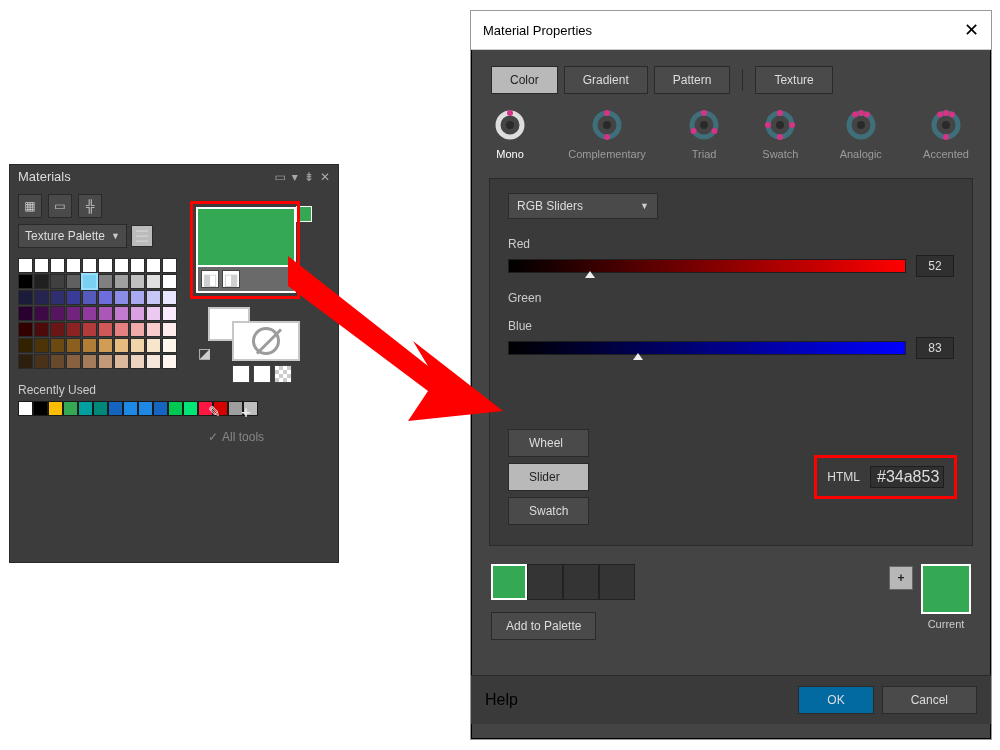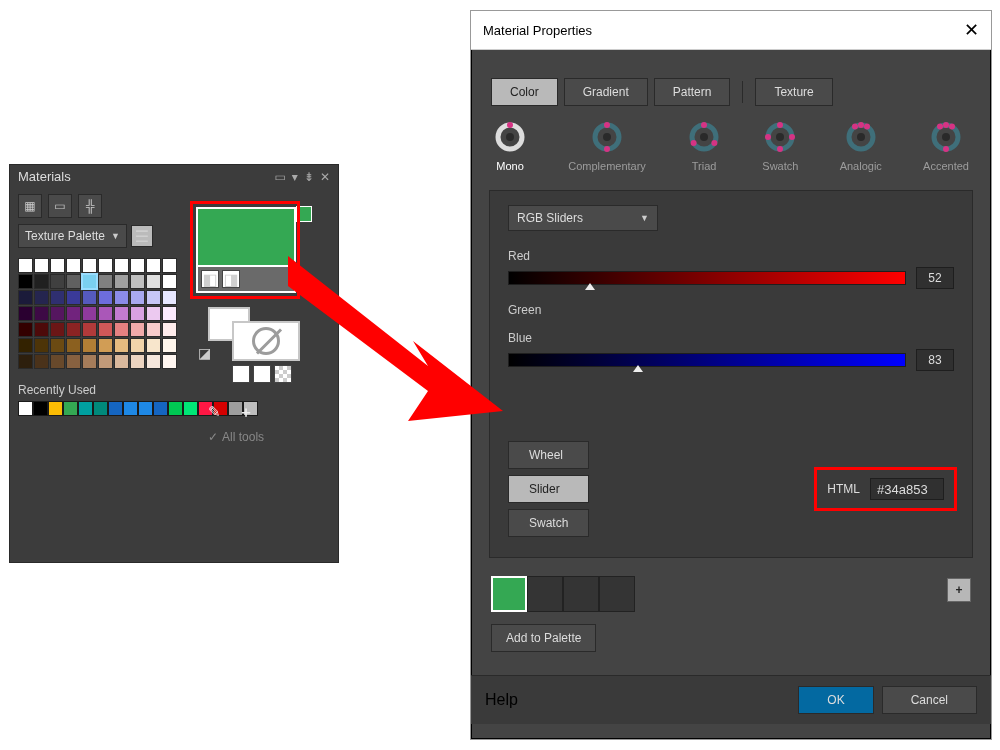--- a/index.html
+++ b/index.html
@@ -75,21 +75,21 @@
     background: #444444; border: 1px solid #999; box-shadow: 0 0 0 1px #000 inset;
   }
   .dlg-title {
     background: #fff; color: #000; display: flex; align-items: center; justify-content: space-between;
     padding: 8px 12px; font-size: 13px; border-bottom: 1px solid #ccc;
   }
   .dlg-close { font-size: 18px; font-family: Arial; cursor: default; }
 
   .dlg-body { padding: 16px 20px; color: #ddd; font-size: 12px; }
 
-  .type-tabs { display: flex; gap: 6px; align-items: center; margin-bottom: 14px; margin-top: 12px; }
+  .type-tabs { display: flex; gap: 6px; align-items: center; margin-bottom: 14px; }
   .type-tabs .tab {
     padding: 6px 18px; background: #4a4a4a; color: #ddd; border: 1px solid #2a2a2a; font-size: 12px;
   }
   .type-tabs .tab.active { background: #b9b9b9; color: #222; }
   .type-tabs .sep { width: 1px; height: 22px; background: #2a2a2a; margin: 0 6px; }
 
   .harmony-row { display: flex; justify-content: space-between; margin: 6px 2px 18px 2px; }
   .harm { display: flex; flex-direction: column; align-items: center; gap: 6px; font-size: 11px; color: #9c9c9c; }
   .harm.active { color: #fff; }
   .harm svg { width: 34px; height: 34px; }
@@ -102,21 +102,21 @@
   .slider-row { display: flex; align-items: center; gap: 10px; }
   .slider-track { flex: 1; height: 14px; position: relative; border: 1px solid #1e1e1e; }
   .slider-thumb { position: absolute; bottom: -6px; transform: translateX(-50%); width:0;height:0;border-left:5px solid transparent;border-right:5px solid transparent;border-bottom:7px solid #eee;}
   .slider-val { width: 38px; height: 22px; background: #303030; color: #ddd; font-size: 12px; display: flex; align-items: center; justify-content: center; border: 1px solid #1e1e1e; }
 
   .view-row { display: flex; justify-content: space-between; align-items: center; margin-top: 70px; }
   .view-tabs { display: flex; gap: 6px; flex-direction: column; }
   .view-tabs .vt { padding: 6px 20px; background: #4a4a4a; color: #ddd; border: 1px solid #2a2a2a; font-size: 12px; }
   .view-tabs .vt.active { background: #b9b9b9; color: #222; }
   .html-box { display: flex; align-items: center; gap: 10px; padding: 8px 10px; outline: 3px solid #FF0000; }
-  .html-input { width: 74px; height: 22px; background: #303030; color: #ddd; font-size: 13px; display:flex; align-items:center; padding: 0 6px; border:1px solid #1e1e1e;}
+  .html-input { width: 74px; height: 22px; background: #303030; color: #ddd; font-size: 16px; display:flex; align-items:center; padding: 0 6px; border:1px solid #1e1e1e;}
 
   .custom-row { display: flex; justify-content: space-between; align-items: flex-start; margin-top: 18px; }
   .custom-slots { display: flex; gap: 0; }
   .custom-slots .slot { width: 36px; height: 36px; border: 1px solid #222; background: #343434; }
   .custom-slots .slot.filled { background: #34a853; border: 2px solid #fff; }
   .add-palette-btn { margin-top: 12px; padding: 6px 14px; background: #4a4a4a; color: #ddd; font-size: 12px; border: 1px solid #2a2a2a; display:inline-block;}
   .curprev { display: flex; align-items: flex-start; gap: 8px; }
   .plusbtn { width: 24px; height: 24px; background: #b7b7b7; color: #222; display:flex;align-items:center;justify-content:center;font-weight:bold; border:1px solid #666; margin-top:2px;}
   .cp-col { display:flex; flex-direction:column; align-items:center; gap:4px; font-size:11px; color:#ccc;}
   .cp-col .c { width: 50px; height: 50px; background: #34a853; border: 2px solid #fff; }
@@ -416,20 +416,24 @@
         <div class="custom-slots">
           <div class="slot filled"></div>
           <div class="slot"></div>
           <div class="slot"></div>
           <div class="slot"></div>
         </div>
         <div class="add-palette-btn">Add to Palette</div>
       </div>
       <div class="curprev">
         <div class="plusbtn">+</div>
+        <div class="cp-col">
+          <div class="c" id="cur-c" style="background: rgb(52, 168, 83);"></div>
+          <span>Current</span>
+        </div>
       </div>
     </div>
 
   </div>
 
   <div class="dlg-footer">
     <span>Help</span>
     <div class="btns">
       <div class="btn primary">OK</div>
       <div class="btn">Cancel</div>

